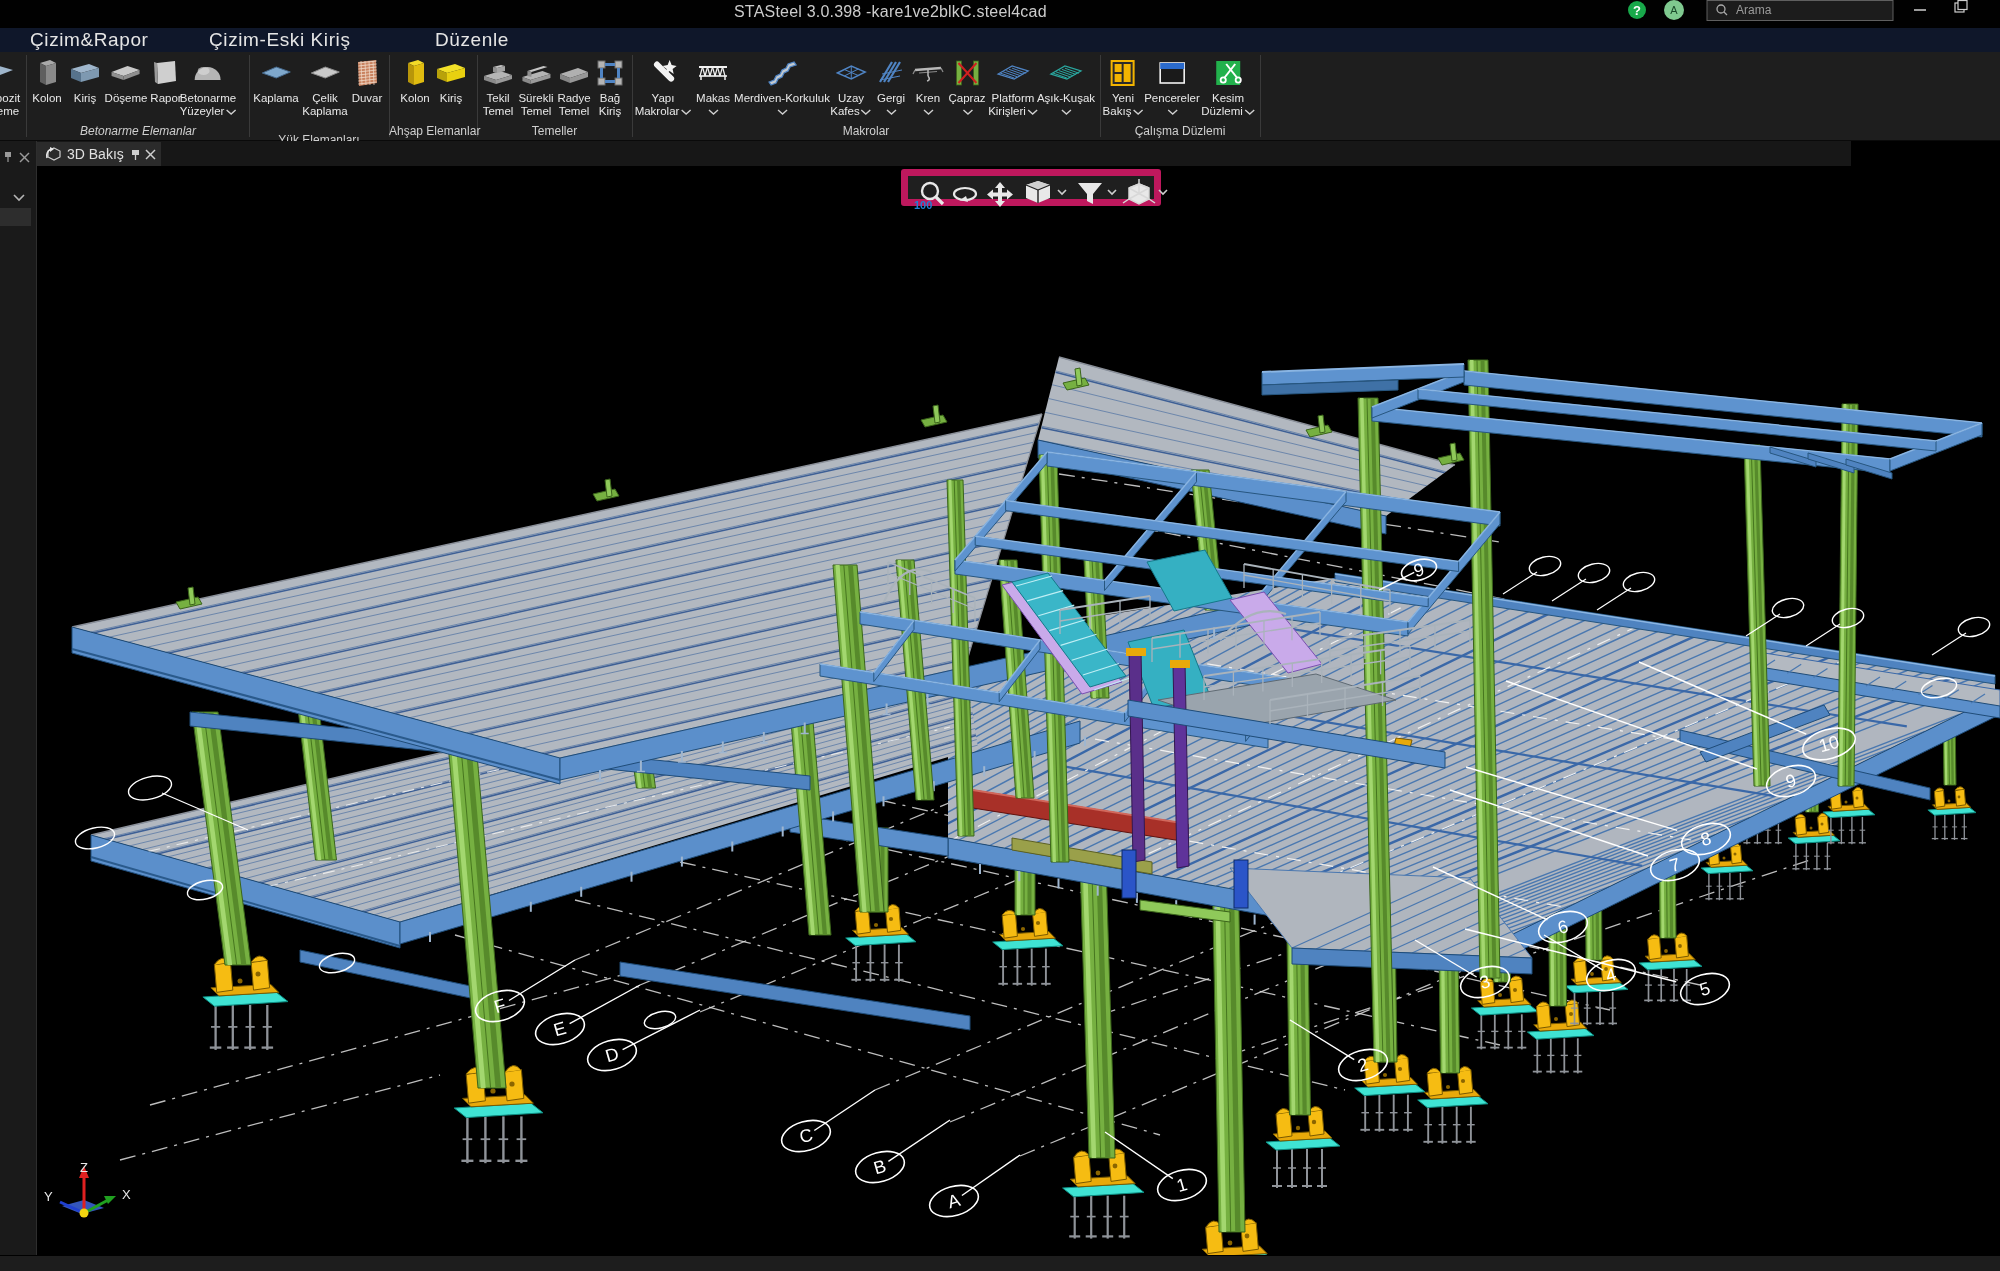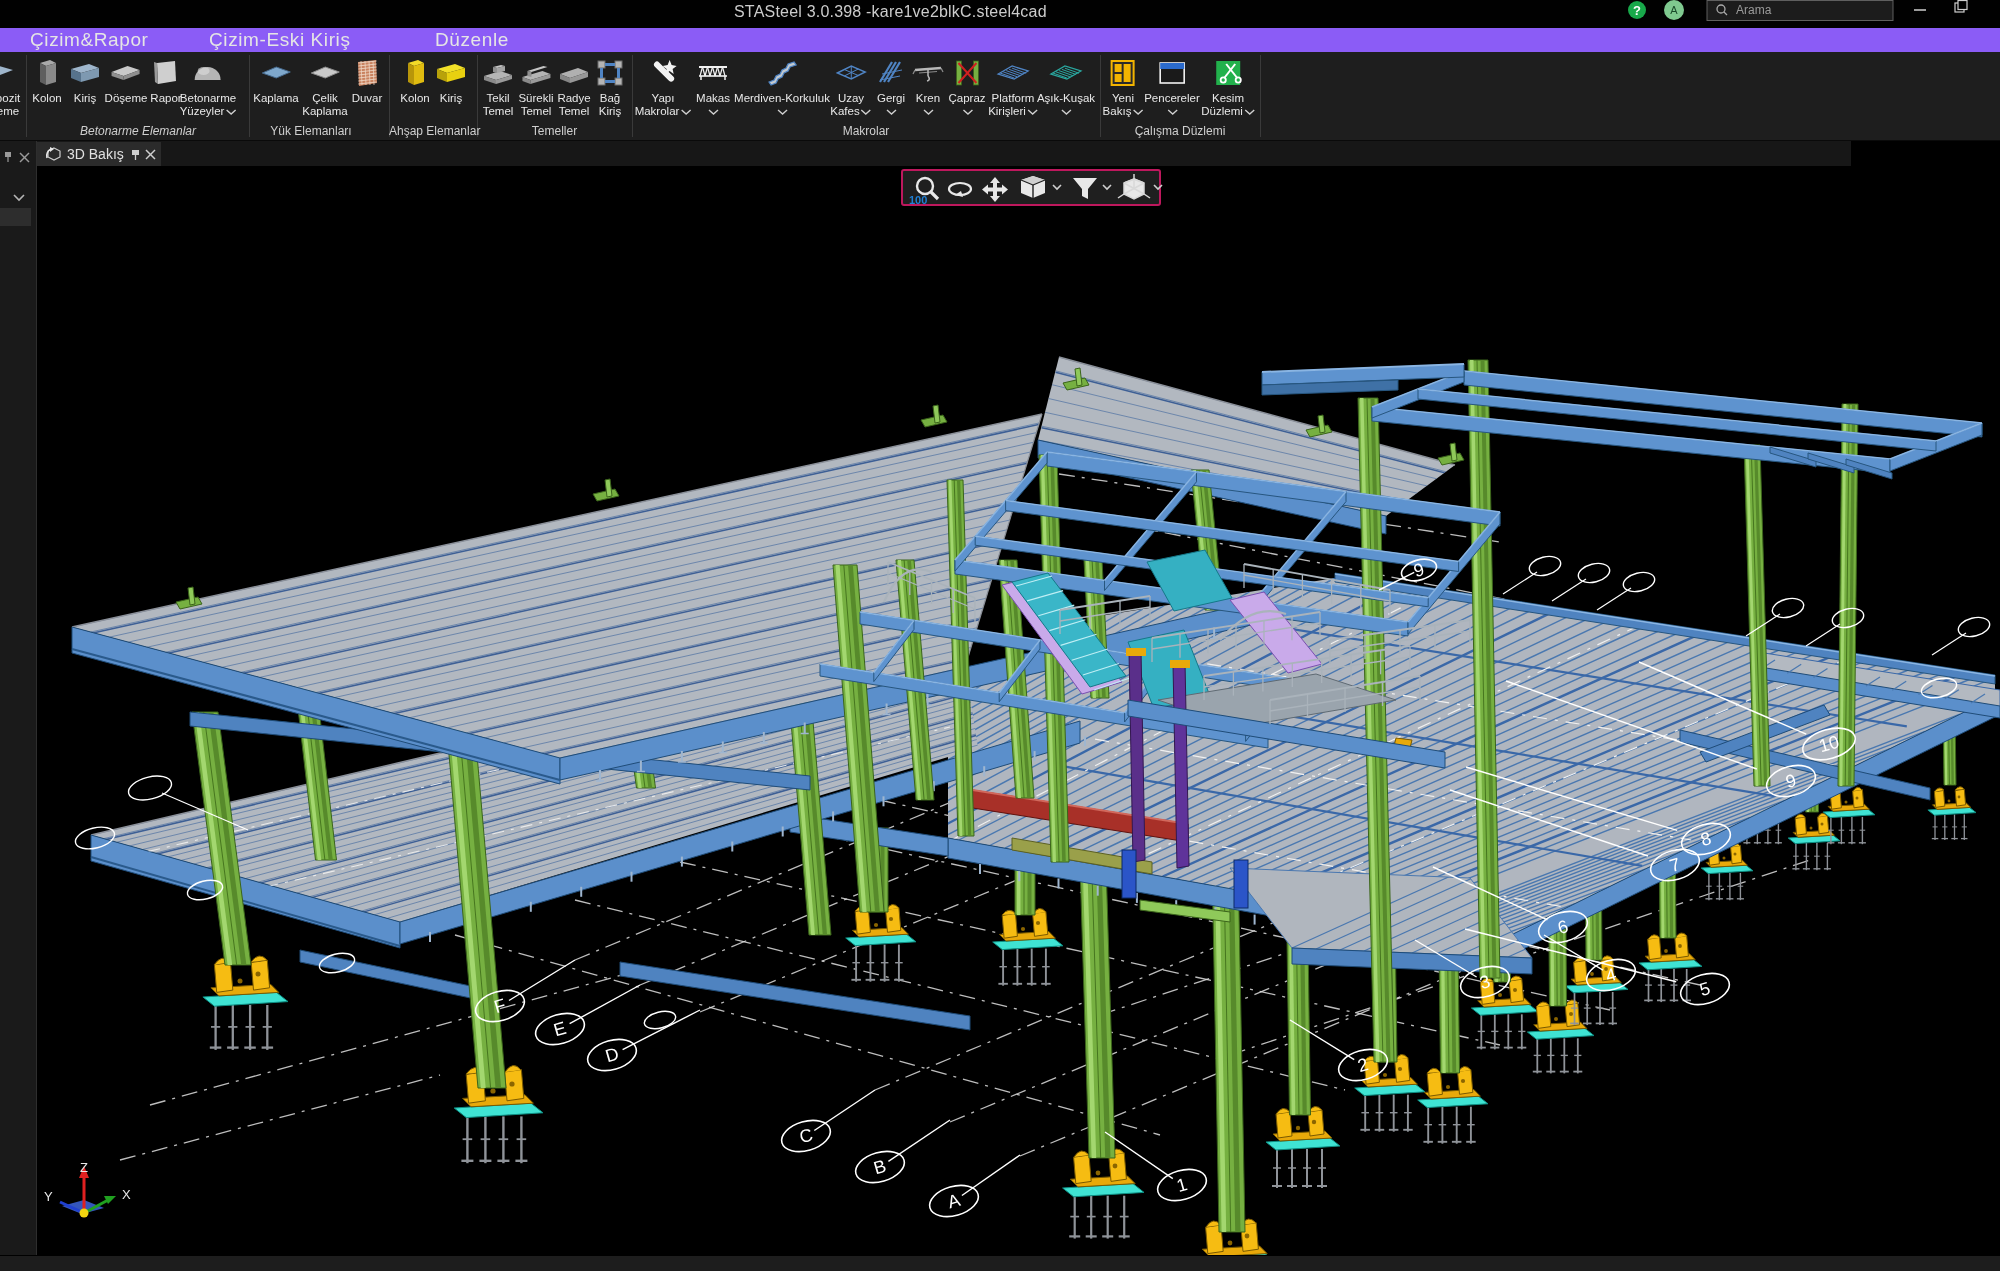--- a/index.html
+++ b/index.html
@@ -1,31 +1,31 @@
 <!DOCTYPE html>
 <html><head><meta charset="utf-8"><style>
 * {margin:0;padding:0;box-sizing:border-box;}
 html,body {width:2000px;height:1271px;background:#000;overflow:hidden;font-family:"Liberation Sans",sans-serif;}
 #scene {position:absolute;left:0;top:0;z-index:0;font-family:"Liberation Sans",sans-serif;}
 #titlebar {position:absolute;left:0;top:0;width:2000px;height:28px;background:#010101;z-index:10;}
 #titletext {position:absolute;left:734px;top:3px;font-size:16px;color:#cccccc;letter-spacing:0.2px;}
-#menubar {position:absolute;left:0;top:28px;width:2000px;height:24px;background:#8b5cf6;z-index:10;}
+#menubar {position:absolute;left:0;top:28px;width:2000px;height:24px;background:#0f172a;z-index:10;}
 .mitem {position:absolute;top:1px;font-size:19px;color:#e5e5e5;letter-spacing:0.6px;}
 #ribbon {position:absolute;left:0;top:52px;width:2000px;height:89px;background:#1e1e1e;z-index:10;border-bottom:1px solid #0a0a0a;}
 .ritem {position:absolute;top:4px;transform:translateX(-50%);text-align:center;}
 .ricon {height:36px;}
 .rlab {font-size:11.5px;line-height:13px;color:#e8e8e8;white-space:nowrap;}
 .chv {display:inline-block;margin-left:1px;}
 .rsep {position:absolute;top:3px;width:1px;height:82px;background:#3a3a3a;}
 .rglab {position:absolute;top:72px;text-align:center;font-size:12px;color:#cfcfcf;white-space:nowrap;}
 #tabbar {position:absolute;left:37px;top:141px;width:1814px;height:25px;background:#171717;z-index:10;}
 #tab {position:absolute;left:0px;top:1px;width:124px;height:24px;background:#2b2b2b;color:#e0e0e0;font-size:14px;}
 #leftstrip {position:absolute;left:0;top:141px;width:37px;height:1130px;background:#1a1a1a;z-index:10;border-right:1px solid #2e2e2e;}
 #bottombar {position:absolute;left:0;top:1255px;width:2000px;height:16px;background:#1d1d1d;z-index:11;border-top:1px solid #000;}
-#ftoolbar {position:absolute;left:901px;top:169px;width:260px;height:37px;background:#1f1f1f;border:2px solid #be185d;border-radius:3px;z-index:5;}
+#ftoolbar {position:absolute;left:901px;top:169px;width:260px;height:37px;background:#1f1f1f;border:7px solid #be185d;border-radius:3px;z-index:5;}
 </style></head>
 <body>
 <svg id="scene" width="2000" height="1271" viewBox="0 0 2000 1271">
 <rect x="0" y="0" width="2000" height="1271" fill="#000"></rect>
 <line x1="575.0" y1="960.0" x2="1230.0" y2="685.0" stroke="#dedede" stroke-width="1.3" stroke-dasharray="16 7 3 7" stroke-opacity="0.85"></line>
 <line x1="640.0" y1="985.0" x2="1300.0" y2="710.0" stroke="#dedede" stroke-width="1.3" stroke-dasharray="16 7 3 7" stroke-opacity="0.85"></line>
 <line x1="700.0" y1="1012.0" x2="1360.0" y2="737.0" stroke="#dedede" stroke-width="1.3" stroke-dasharray="16 7 3 7" stroke-opacity="0.85"></line>
 <line x1="875.0" y1="1090.0" x2="1530.0" y2="815.0" stroke="#dedede" stroke-width="1.3" stroke-dasharray="16 7 3 7" stroke-opacity="0.85"></line>
 <line x1="950.0" y1="1122.0" x2="1600.0" y2="850.0" stroke="#dedede" stroke-width="1.3" stroke-dasharray="16 7 3 7" stroke-opacity="0.85"></line>
 <line x1="1020.0" y1="1156.0" x2="1560.0" y2="930.0" stroke="#dedede" stroke-width="1.3" stroke-dasharray="16 7 3 7" stroke-opacity="0.85"></line>
@@ -1391,21 +1391,21 @@
           </svg></span></div>
     </div>
     <div class="ritem" style="left:8px;">
       <div class="ricon"><svg width="34" height="34" viewBox="0 0 34 34">
           <polygon points="-8,16 8,10 22,14 6,20" fill="#9fb6cc"></polygon>
           <polygon points="-8,16 6,20 6,24 -8,20" fill="#6a8299"></polygon>
         </svg></div>
       <div class="rlab">pozit<br>eme</div>
     </div>
     <div class="rglab" style="left:27px;width:222px;font-style:italic;">Betonarme Elemanlar</div>
-    <div class="rglab" style="left:241px;width:140px;">Yük Elemanları</div>
+    <div class="rglab" style="left:249px;width:140px;margin-top:9px;">Yük Elemanları</div>
     <div class="rglab" style="left:389px;width:88px;">Ahşap Elemanlar</div>
     <div class="rglab" style="left:477px;width:155px;">Temeller</div>
     <div class="rglab" style="left:632px;width:468px;">Makrolar</div>
     <div class="rglab" style="left:1100px;width:160px;">Çalışma Düzlemi</div>
   </div>
 <div id="tabbar">
   <div id="tab">
     <svg style="position:absolute;left:8px;top:4px" width="18" height="17" viewBox="0 0 18 17">
       <polygon points="9,2 15,5 15,11 9,14 3,11 3,5" fill="none" stroke="#cfcfcf" stroke-width="1.2"></polygon>
       <path d="M 2 12 A 7.5 7.5 0 0 1 6 3" fill="none" stroke="#e8e8e8" stroke-width="1.6"></path>

